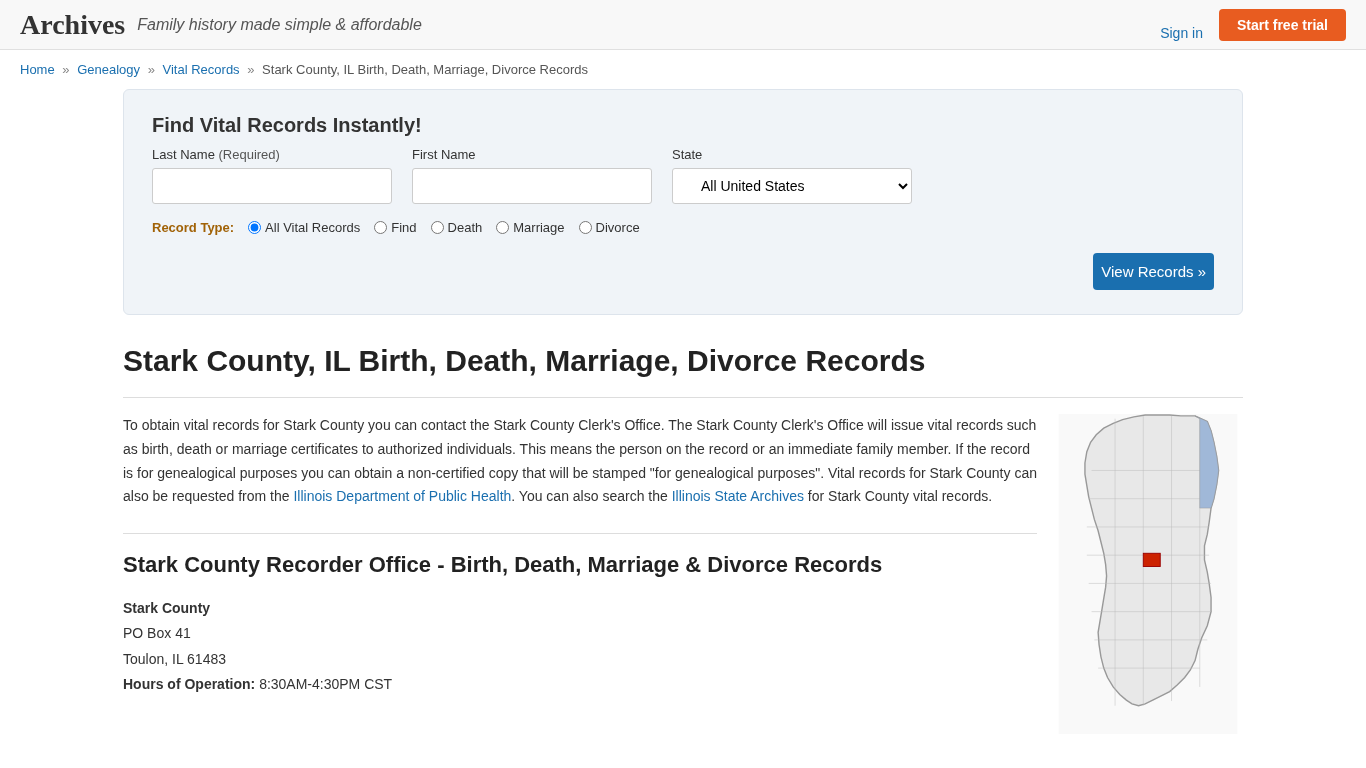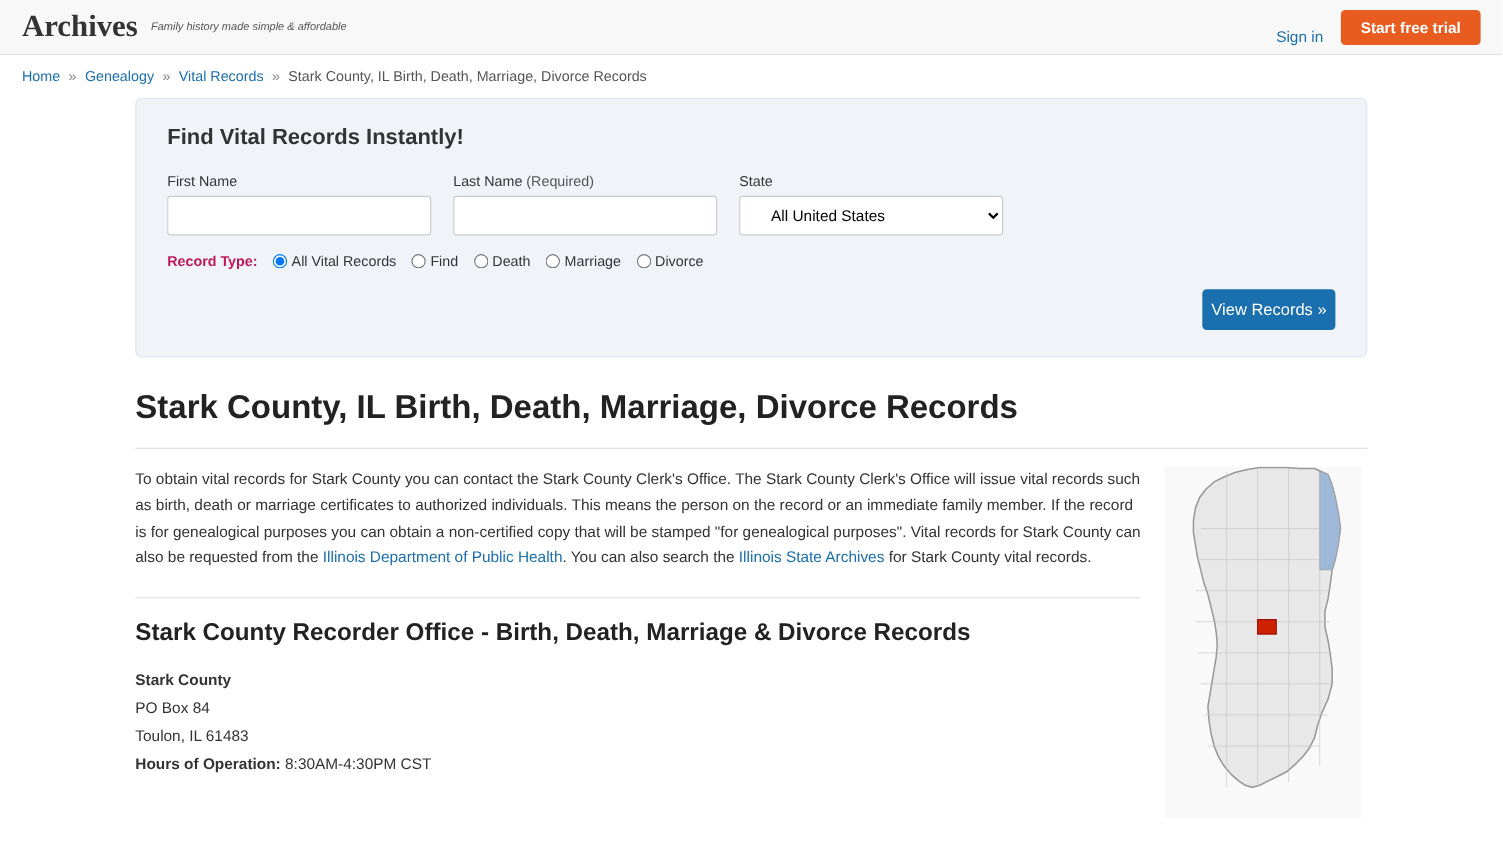--- a/index.html
+++ b/index.html
@@ -21,21 +21,21 @@
       gap: 12px;
       text-align: center;
     }
     .logo-archives {
       font-size: 28px;
       font-weight: bold;
       color: #333;
       font-family: Georgia, serif;
     }
     .logo-tagline {
-      font-size: 10px;
+      font-size: 16px;
       color: #555;
       font-style: italic;
     }
     .header-right {
       display: flex;
       align-items: flex-end;
       gap: 16px;
     }
     .sign-in-link {
       color: #1a6faf;
@@ -83,21 +83,21 @@
       background: #f0f4f8;
       border: 1px solid #dde4ec;
       border-radius: 6px;
       padding: 24px 28px;
       margin-bottom: 28px;
     }
     .search-box h2 {
       font-size: 20px;
       font-weight: bold;
       color: #333;
-      margin-bottom: 20px;
+      margin-bottom: 10px;
     }
     .search-fields {
       display: flex;
       gap: 20px;
       margin-bottom: 16px;
       align-items: flex-end;
     }
     .field-group {
       display: flex;
       flex-direction: column;
@@ -129,21 +129,21 @@
     .record-type-row {
       display: flex;
       align-items: center;
       gap: 14px;
       margin-bottom: 18px;
       flex-wrap: wrap;
     }
     .record-type-row label {
       font-size: 13px;
       font-weight: bold;
-      color: #be185d;
+      color: #a16207;
     }
     .record-type-row .radio-option {
       display: flex;
       align-items: center;
       gap: 4px;
       font-size: 13px;
       color: #333;
     }
     .record-type-row input[type="radio"] {
       cursor: pointer;
@@ -250,27 +250,27 @@
   <span class="sep">»</span>
   <span class="current">Stark County, IL Birth, Death, Marriage, Divorce Records</span>
 </div>
 
 <div class="main-content">
 
   <div class="search-box">
     <h2>Find Vital Records Instantly!</h2>
     <div class="search-fields">
       <div class="field-group">
-        <label>First Name</label>
-        <input type="text" style="">
-      </div>
-      <div class="field-group">
         <label>
           <span>Last Name</span> <span style="font-weight:normal;color:#555;">(Required)</span>
         </label>
+        <input type="text" style="">
+      </div>
+      <div class="field-group">
+        <label>First Name</label>
         <input type="text" style="">
       </div>
       <div class="field-group">
         <label>State</label>
         <select>
           <option>All United States</option>
         </select>
       </div>
     </div>
 
@@ -309,21 +309,21 @@
     <div class="content-with-map">
       <div class="content-text">
         <p>
           To obtain vital records for Stark County you can contact the Stark County Clerk's Office. The Stark County Clerk's Office will issue vital records such as birth, death or marriage certificates to authorized individuals. This means the person on the record or an immediate family member. If the record is for genealogical purposes you can obtain a non-certified copy that will be stamped "for genealogical purposes". Vital records for Stark County can also be requested from the <a href="#">Illinois Department of Public Health</a>. You can also search the <a href="#">Illinois State Archives</a> for Stark County vital records.
         </p>
 
         <div class="recorder-section">
           <h3>Stark County Recorder Office - Birth, Death, Marriage &amp; Divorce Records</h3>
           <div class="office-info">
             <div class="office-name">Stark County</div>
-            <div>PO Box 84</div>
+            <div>PO Box 41</div>
             <div>Toulon, IL 61483</div>
             <div>
               <strong>Hours of Operation:</strong>
               <span>8:30AM-4:30PM CST</span>
             </div>
           </div>
         </div>
       </div>
 
       <div class="map-container">

